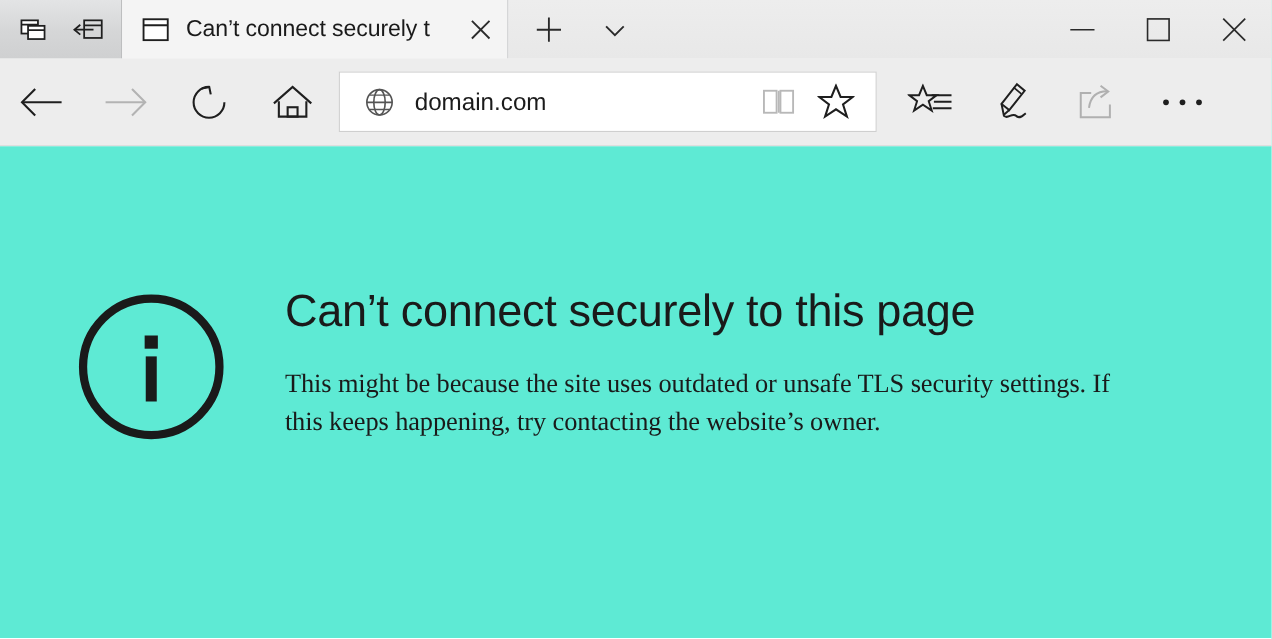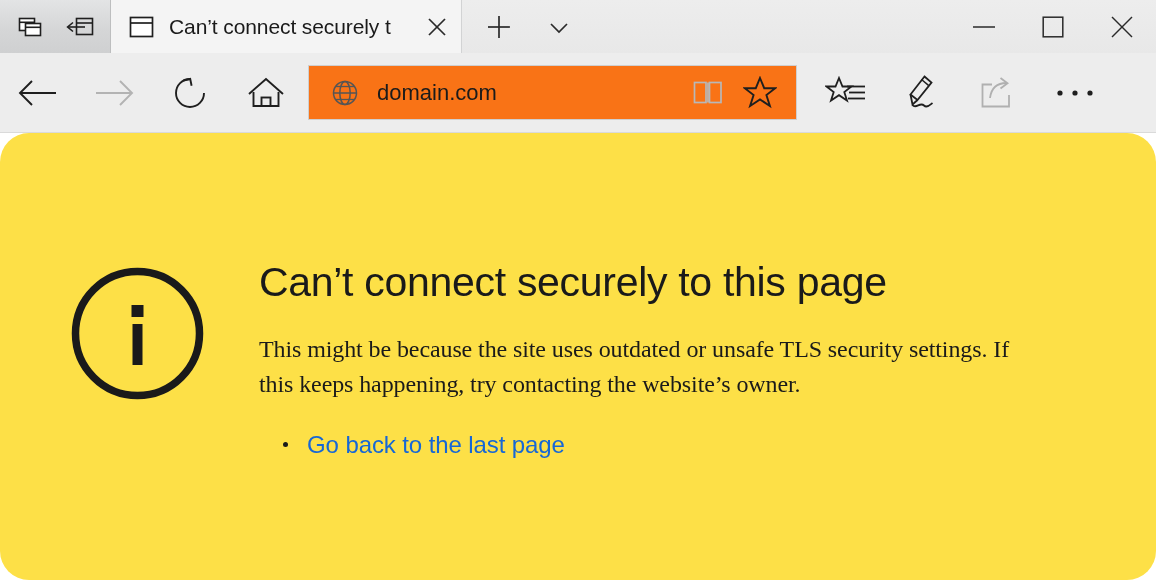--- a/index.html
+++ b/index.html
@@ -128,21 +128,21 @@
     display: flex;
     align-items: center;
     justify-content: center;
   }
   .nav-btn:first-child { margin-left: 0px; }
 
   .addressbar {
     width: 489px;
     height: 55px;
     margin-left: 4px;
-    background: #f97316;
+    background: #ffffff;
     border: 1px solid #cfcfcf;
     box-sizing: border-box;
     display: flex;
     align-items: center;
     padding: 0 10px 0 22px;
   }
   .ab-globe {
     width: 28px;
     height: 28px;
     flex: 0 0 28px;
@@ -174,25 +174,24 @@
   .tbr-btn {
     width: 76px;
     height: 78px;
     display: flex;
     align-items: center;
     justify-content: center;
   }
 
   
   .content {
-    background: #fde047;
+    background: #5eead4;
     height: 447px;
     position: relative;
     overflow: hidden;
-    border-radius: 29px;
   }
   .error-wrap {
     position: absolute;
     left: 0;
     top: 0;
     display: flex;
     padding-top: 128px;
     padding-left: 71px;
   }
   .info-icon-box {
@@ -425,21 +424,16 @@
       <svg width="133" height="133" viewBox="0 0 133 133">
         <circle cx="66.5" cy="66.5" r="62" fill="none" stroke="#1a1a1a" stroke-width="7.5"></circle>
         <rect x="60.5" y="38" width="12" height="12" fill="#1a1a1a"></rect>
         <rect x="61.5" y="57" width="10" height="41" fill="#1a1a1a"></rect>
       </svg>
     </div>
 
     <div class="error-body">
       <h1 class="err-title">Can’t connect securely to this page</h1>
       <p class="err-desc">This might be because the site uses outdated or unsafe TLS security settings. If this keeps happening, try contacting the website’s owner.</p>
-      <ul class="err-list">
-        <li>
-          <a class="err-link" href="#">Go back to the last page</a>
-        </li>
-      </ul>
     </div>
 
   </div>
 </div>
 
 </body></html>

